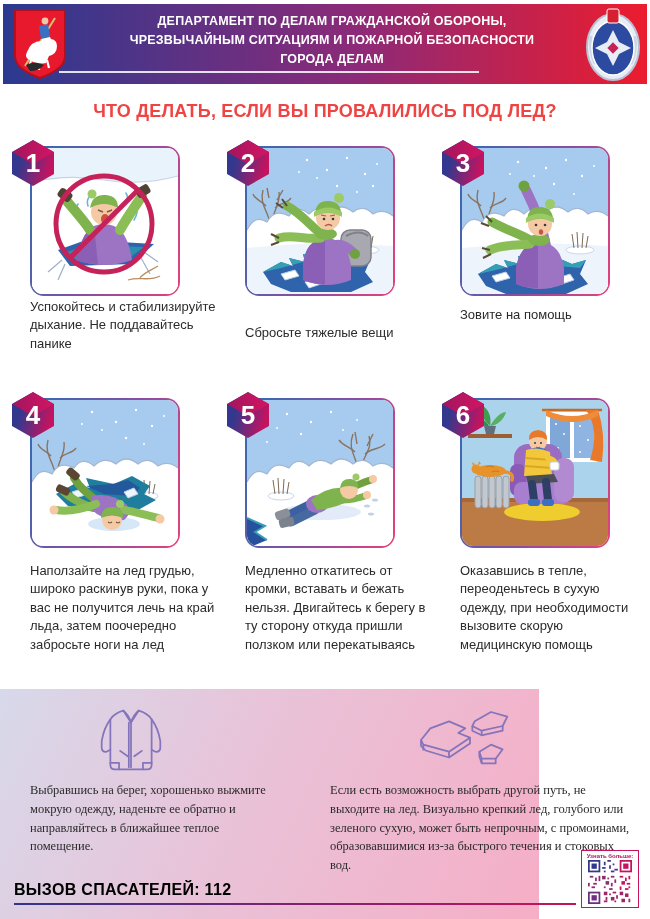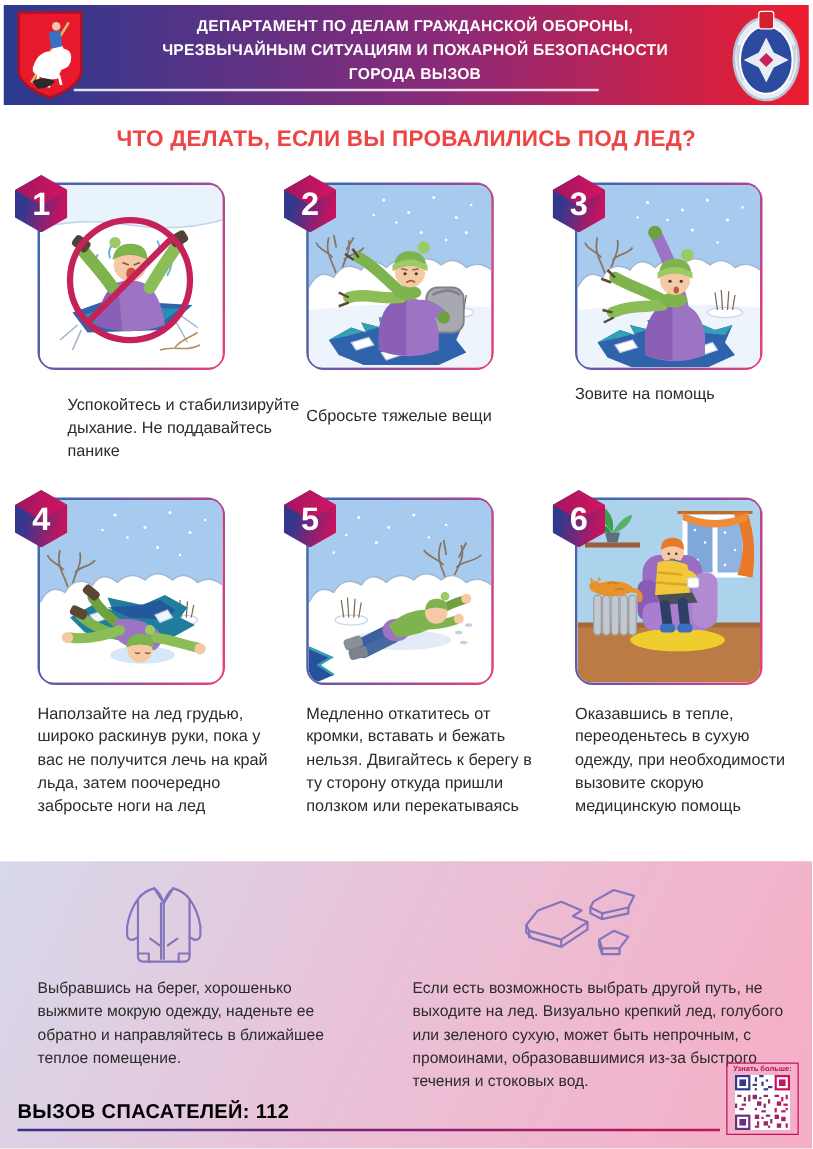--- a/index.html
+++ b/index.html
@@ -32,26 +32,26 @@
          background:linear-gradient(105deg,#33388e 25%,#c4135f 85%);
          display:flex;align-items:center;justify-content:center;}
   .badge::before{content:"";position:absolute;inset:0;
          clip-path:polygon(50% 0,100% 26%,50% 52%,0 26%);
          background:linear-gradient(90deg,#a2155f,#d31562);}
   .badge span{position:relative;z-index:1;color:#fff;font-weight:bold;font-size:26px;line-height:1;}
   .b1{left:12px;top:140px;} .b2{left:227px;top:140px;} .b3{left:442px;top:140px;}
   .b4{left:12px;top:392px;} .b5{left:227px;top:392px;} .b6{left:442px;top:392px;}
 
   .caption{position:absolute;width:192px;font-size:13px;line-height:1.42;color:#2b2b2b;}
-  .t1{left:30px;top:315px;margin-left:24px;} .t2{left:245px;top:306px;margin-top:18px;} .t3{left:460px;top:306px;}
+  .t1{left:30px;top:298px;} .t2{left:245px;top:306px;margin-top:18px;} .t3{left:460px;top:306px;}
   .t4{left:30px;top:562px;} .t5{left:245px;top:562px;} .t6{left:460px;top:562px;width:180px;}
 
   
-  .tips{position:absolute;left:0;top:689px;width:650px;height:230px;
-        background:linear-gradient(115deg,#d7d9ea 0%,#e9c2d8 45%,#f5aec6 100%);}
+  .tips{position:absolute;left:0;top:689px;width:539px;height:230px;
+        background:linear-gradient(115deg,#d7d9ea 0%,#e9c2d8 45%,#f5aec6 100%);font-family:Liberation Serif, serif;}
   .tip-icon-jacket{position:absolute;left:93px;top:16px;width:76px;height:70px;}
   .tip-icon-ice{position:absolute;left:410px;top:16px;width:120px;height:70px;}
   .tip-text{position:absolute;font-size:12.5px;line-height:1.5;color:#2b2b2b;}
   .tip-text-1{left:30px;top:92px;width:252px;}
   .tip-text-2{left:330px;top:92px;width:308px;}
 
   
   .rescue{position:absolute;left:14px;top:92px;
           font-size:16px;font-weight:bold;color:#000000;letter-spacing:.3px;}
   .footer-layer{position:absolute;left:0;top:789px;width:650px;height:130px;pointer-events:none;}
@@ -74,21 +74,21 @@
       <path d="M14 44 Q18 33 28 33 Q30 27 36 27 L38 31 Q44 32 44 38 Q44 46 36 48 L33 55 Q23 57 17 52 Q11 50 14 44 Z" fill="#ffffff"></path>
       <path d="M18 52 L16 60 M26 54 L26 62 M34 52 L36 60" stroke="#ffffff" stroke-width="2.2"></path>
       <path d="M26 18 L35 16 L37 29 L28 31 Z" fill="#3a6fc4"></path>
       <circle cx="32" cy="13" r="3.4" fill="#f2c6a4"></circle>
       <path d="M13 57 Q22 52 31 57 Q26 63 17 63 Z" fill="#2a2a2a"></path>
     </svg>
 
     <div class="header-text">
       <div>ДЕПАРТАМЕНТ ПО ДЕЛАМ ГРАЖДАНСКОЙ ОБОРОНЫ,</div>
       <div>ЧРЕЗВЫЧАЙНЫМ СИТУАЦИЯМ И ПОЖАРНОЙ БЕЗОПАСНОСТИ</div>
-      <div>ГОРОДА ВЫЗОВ</div>
+      <div>ГОРОДА ДЕЛАМ</div>
     </div>
     <div class="header-underline"></div>
 
     <svg class="emblem" viewBox="0 0 56 76">
       <ellipse cx="28" cy="41" rx="26" ry="33" fill="#e8ecf4" stroke="#b8c2d4" stroke-width="2"></ellipse>
       <path d="M6 30 Q4 44 10 58 M50 30 Q52 44 46 58" stroke="#cdd5e2" stroke-width="3" fill="none"></path>
       <ellipse cx="28" cy="42" rx="21" ry="27" fill="#2b4aa0" stroke="#ffffff" stroke-width="1.5"></ellipse>
       <rect x="22" y="3" width="12" height="14" rx="2" fill="#d42030" stroke="#ffffff" stroke-width="1"></rect>
       <path d="M28 24 L34 36 L46 42 L34 48 L28 60 L22 48 L10 42 L22 36 Z" fill="#e8ecf4"></path>
       <rect x="24" y="38" width="8" height="8" fill="#c6225a" transform="rotate(45 28 42)"></rect>

